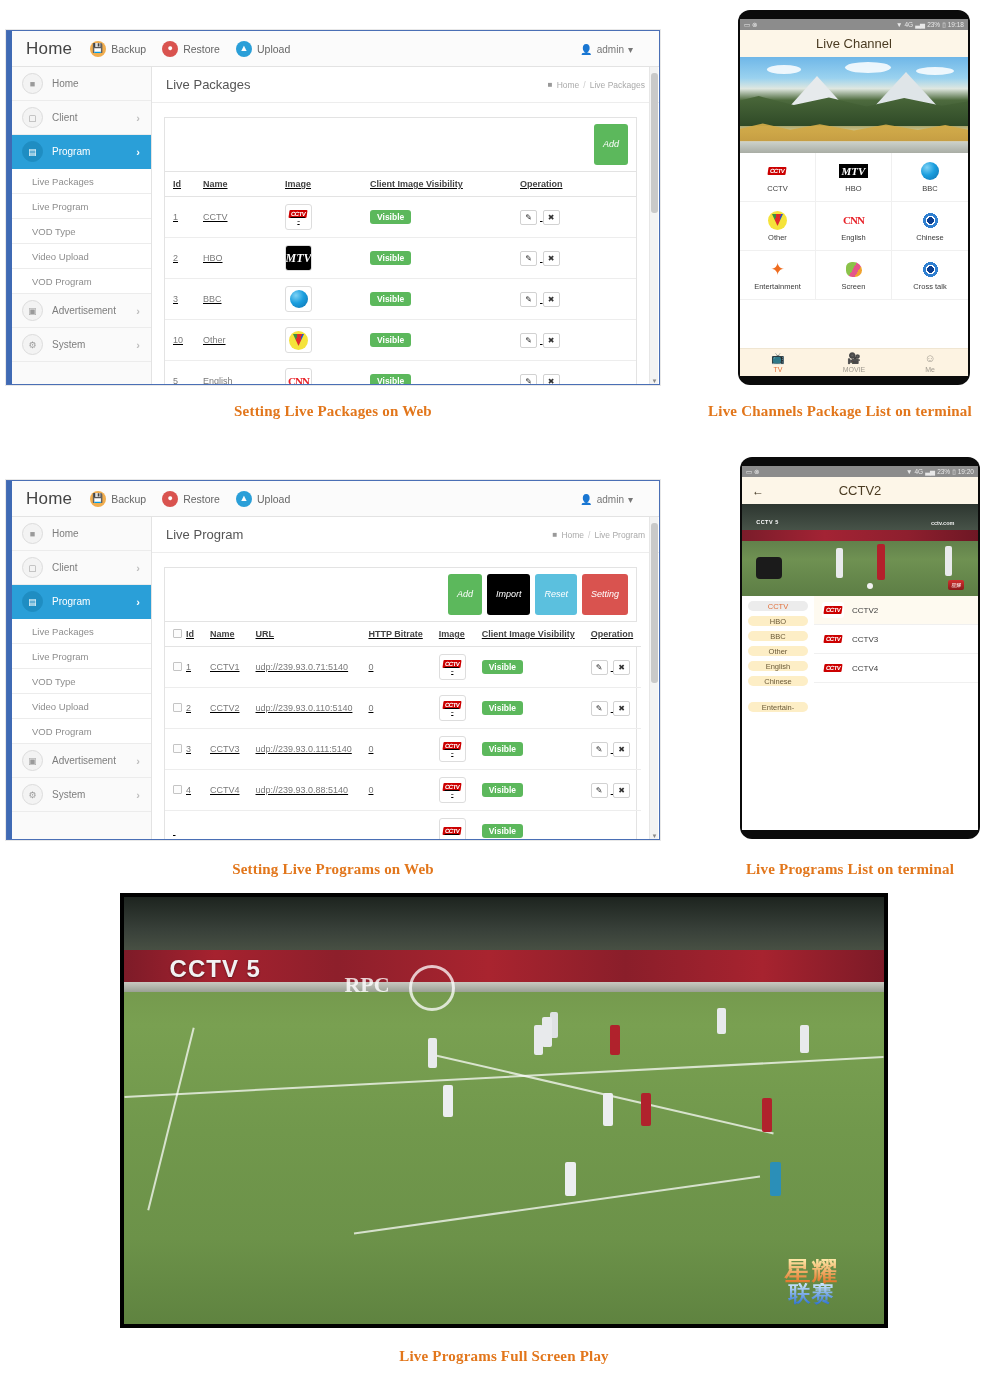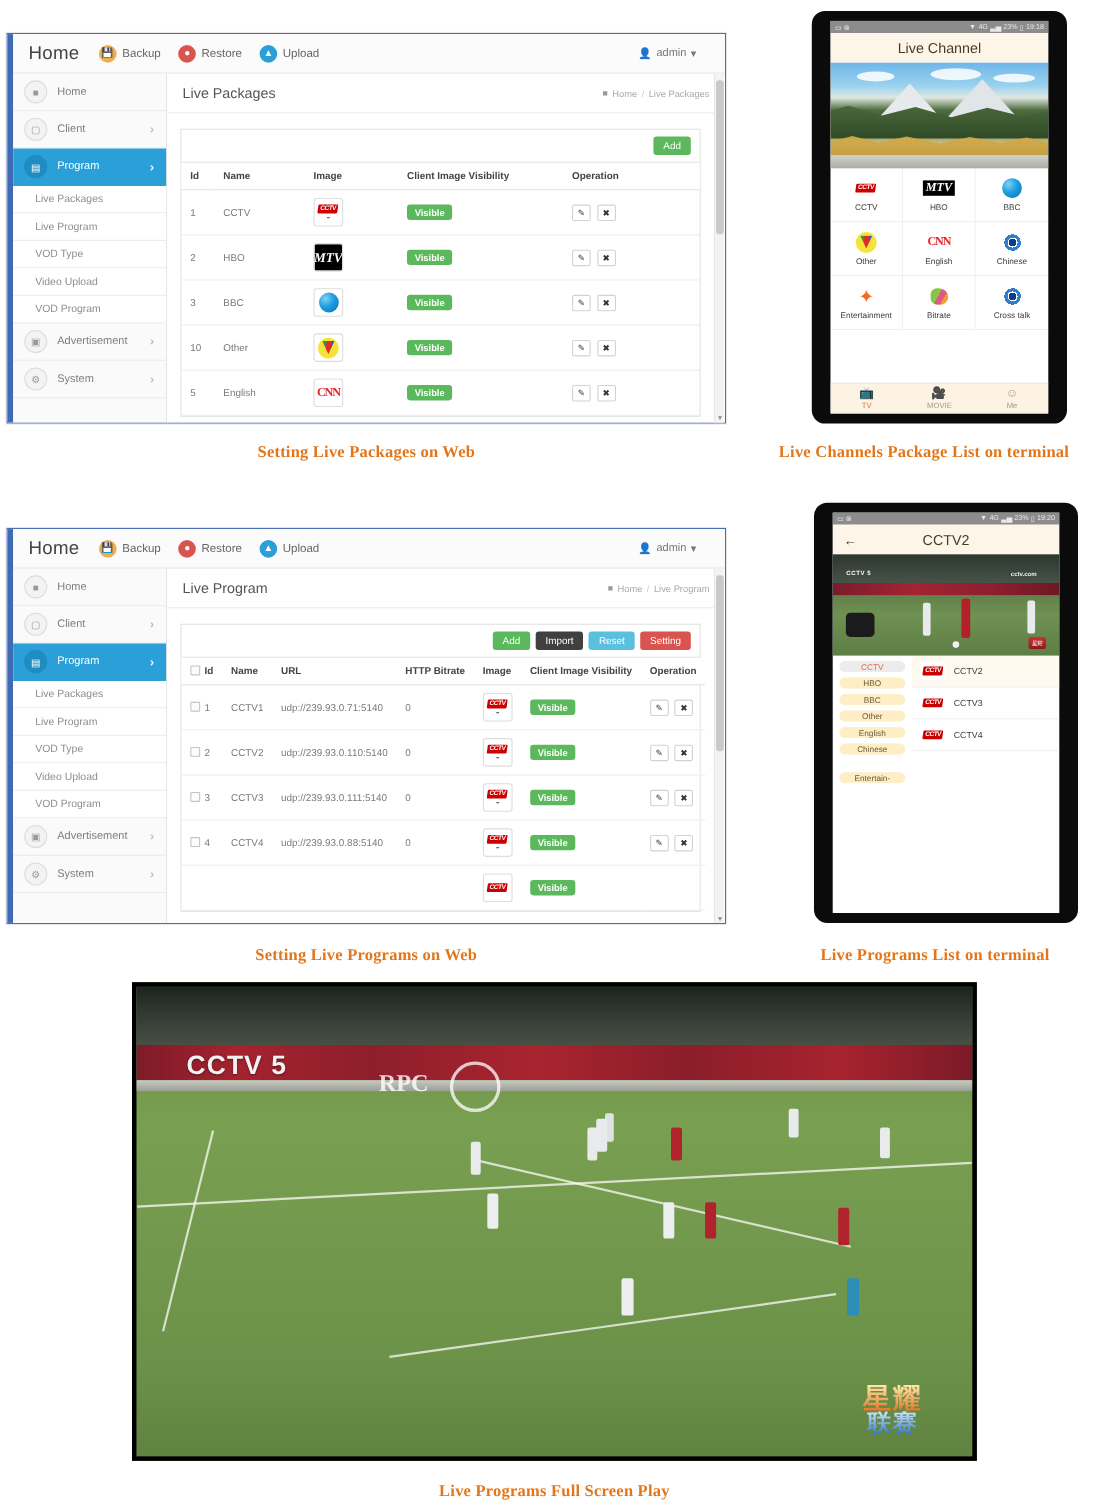--- a/index.html
+++ b/index.html
@@ -112,36 +112,36 @@
   .wp-card {
     margin: 14px 12px 0 12px;
     border: 1px solid #e3e3e3;
     background: #fff;
   }
   .card-tools {
     padding: 6px 8px; display: flex; justify-content: flex-end; gap: 5px;
     border-bottom: 1px solid #e3e3e3;
   }
   .btn {
-    font-size: 9px; color: #fff; padding: 4px 9px; border-radius: 3px;
-    border: none; cursor: pointer; line-height: 1;
+    font-size: 9px; color: #fff; padding: 16px 9px; border-radius: 3px;
+    border: none; cursor: pointer; line-height: 1; font-style: italic;
   }
   .btn.green { background: #5cb85c; }
-  .btn.grey  { background: #404040; }
+  .btn.grey  { background: #000000; }
   .btn.blue  { background: #5bc0de; }
   .btn.red   { background: #d9534f; }
 
   .filter-row { padding: 6px 8px; border-bottom: 1px solid #e3e3e3; }
   .filter-input {
     width: 100%; height: 22px; border: 1px solid #dcdcdc; border-radius: 3px;
     font-size: 9px; color: #999; padding: 0 7px;
     font-family: "Liberation Sans", sans-serif; background: #fff;
   }
 
-  table.grid { width: 100%; border-collapse: collapse; }
+  table.grid { width: 100%; border-collapse: collapse; text-decoration: underline; }
   table.grid th {
     font-size: 9px; color: #444; text-align: left; font-weight: bold;
     padding: 7px 8px; border-bottom: 1px solid #e3e3e3; background: #fff;
     white-space: nowrap;
   }
   table.grid td {
     font-size: 9px; color: #7a7a7a; padding: 7px 8px;
     border-bottom: 1px solid #ededed; vertical-align: middle;
   }
   .cb {
@@ -210,21 +210,21 @@
   .vscroll .arrow {
     position: absolute; left: 0; width: 9px; height: 9px; font-size: 6px;
     color: #888; display: flex; align-items: center; justify-content: center;
   }
 
   
   .tablet {
     position: absolute;
     background: #0b0b0b;
     border-radius: 12px;
-    padding: 9px 17px;
+    padding: 9px 2px;
   }
   .tab-screen { background: #fff; width: 100%; height: 100%; overflow: hidden; position: relative; }
   .statusbar {
     height: 11px; background: #8c8c8c; display: flex; align-items: center;
     justify-content: space-between; padding: 0 4px; color: #e8e8e8; font-size: 6.5px;
   }
   .sb-left { display: flex; gap: 3px; align-items: center; }
   .sb-right { display: flex; gap: 2px; align-items: center; font-size: 6.5px; }
   .app-title {
     background: #fdf6e8; text-align: center; color: #4a3b22;
@@ -635,21 +635,21 @@
       <div class="gcell">
         <span class="gicon">
           <span style="color:#ef6c1f;font-size:17px;line-height:1;">✦</span>
         </span>
         <span>Entertainment</span>
       </div>
       <div class="gcell">
         <span class="gicon">
           <span style="width:16px;height:15px;background:linear-gradient(120deg,#8bc24a 0 45%,#e4558a 45% 70%,#f0a22e 70% 100%);border-radius:40% 60% 50% 45%;display:block;"></span>
         </span>
-        <span>Bitrate</span>
+        <span>Screen</span>
       </div>
       <div class="gcell">
         <span class="gicon">
           <span style="width:17px;height:17px;border-radius:50%;background:radial-gradient(circle,#0a3d8f 0 28%,#fff 28% 38%,#2f7fd0 38% 62%,#fff 62% 72%,#2f7fd0 72% 100%);display:block;"></span>
         </span>
         <span>Cross talk</span>
       </div>
     </div>
 
     <div class="tabbar">

